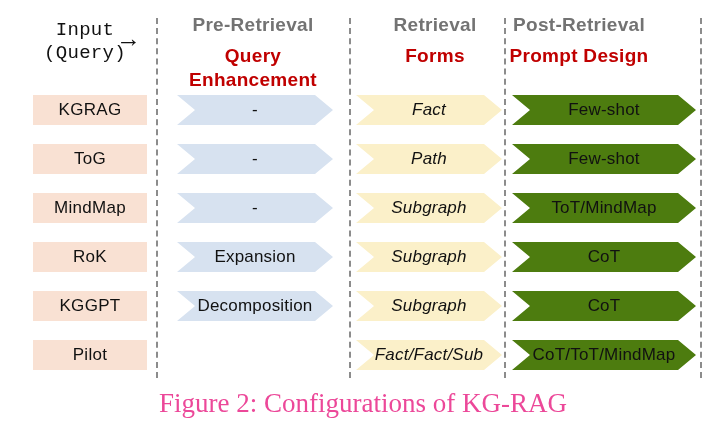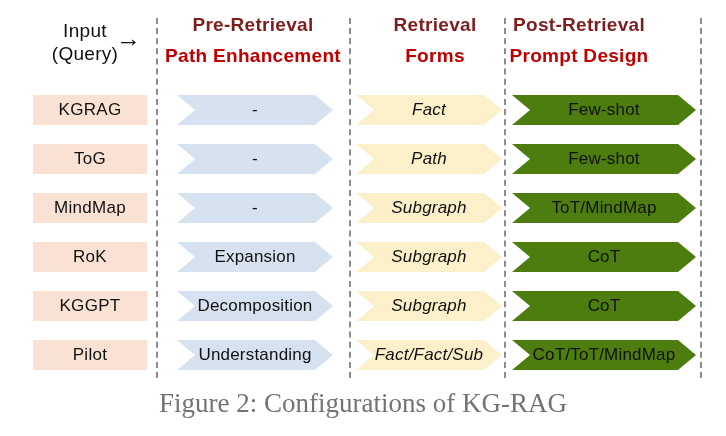--- a/index.html
+++ b/index.html
@@ -10,33 +10,33 @@
   
   .vline {
     position:absolute; top:18px; height:360px; width:0;
     border-left:2px dashed #8c8c8c;
   }
   .vl1 { left:156px; } .vl2 { left:349px; } .vl3 { left:504px; } .vl4 { left:700px; }
 
   
   .input-block {
     position:absolute; left:35px; top:19px; width:100px; text-align:center;
-    font-size:19px; line-height:23px; letter-spacing:0.3px;
+    font-size:19px; line-height:23px; letter-spacing:0.3px;font-family:Liberation Mono, monospace;
   }
   .input-block span { display:block; }
   .input-arrow {
     position:absolute; left:116px; top:23px; font-size:25px; line-height:30px;
   }
 
   
   .col-head {
     position:absolute; top:13px; text-align:center; font-weight:bold;
     font-size:19px; line-height:24px; letter-spacing:0.3px;
   }
-  .col-head .stage { display:block; color:#7f1d1d; }
+  .col-head .stage { display:block; color:#737373; }
   .col-head .aspect { display:block; color:#c00000; margin-top:7px; }
   .ch-pre  { left:163px; width:180px; }
   .ch-ret  { left:360px; width:150px; }
   .ch-post { left:484px; width:190px; }
 
   
   .row { position:absolute; left:0; width:726px; height:30px;padding-left:24px; }
   .syslabel {
     position:absolute; left:33px; top:0; width:114px; height:30px;
     background:#f9e1d3; display:flex; align-items:center; justify-content:center;
@@ -47,42 +47,42 @@
     display:flex; align-items:center; justify-content:center;
     font-size:17px; letter-spacing:0.2px; white-space:nowrap;
     clip-path:polygon(0 0, calc(100% - 18px) 0, 100% 50%, calc(100% - 18px) 100%, 0 100%, 18px 50%);
   }
   .arrow.blue   { left:177px; width:156px; background:#d7e2f0; }
   .arrow.yellow { left:356px; width:146px; background:#fbf0c9;font-style:italic; }
   .arrow.green  { left:512px; width:184px; background:#4d7c0f; }
 
   .caption {
     position:absolute; left:0; top:388px; width:726px; text-align:center;
-    font-family:"Liberation Serif", serif; font-size:27px; color:#737373;
+    font-family:"Liberation Serif", serif; font-size:27px; color:#ec4899;
   }
 </style>
 </head>
 <body>
 
 <div id="figure">
 
   <div class="vline vl1"></div>
   <div class="vline vl2"></div>
   <div class="vline vl3"></div>
   <div class="vline vl4"></div>
 
   <div class="input-block">
     <span>Input</span>
     <span>(Query)</span>
   </div>
   <div class="input-arrow">→</div>
 
   <div class="col-head ch-pre">
     <span class="stage">Pre-Retrieval</span>
-    <span class="aspect">Path Enhancement</span>
+    <span class="aspect">Query Enhancement</span>
   </div>
   <div class="col-head ch-ret">
     <span class="stage">Retrieval</span>
     <span class="aspect">Forms</span>
   </div>
   <div class="col-head ch-post">
     <span class="stage">Post-Retrieval</span>
     <span class="aspect">Prompt Design</span>
   </div>
 
@@ -116,20 +116,19 @@
 
   <div class="row" style="top:291px">
     <div class="syslabel">KGGPT</div>
     <div class="arrow blue">Decomposition</div>
     <div class="arrow yellow">Subgraph</div>
     <div class="arrow green">CoT</div>
   </div>
 
   <div class="row" style="top:340px">
     <div class="syslabel">Pilot</div>
-    <div class="arrow blue">Understanding</div>
     <div class="arrow yellow">Fact/Fact/Sub</div>
     <div class="arrow green">CoT/ToT/MindMap</div>
   </div>
 
   <div class="caption">Figure 2: Configurations of KG-RAG</div>
 
 </div>
 
 </body></html>

